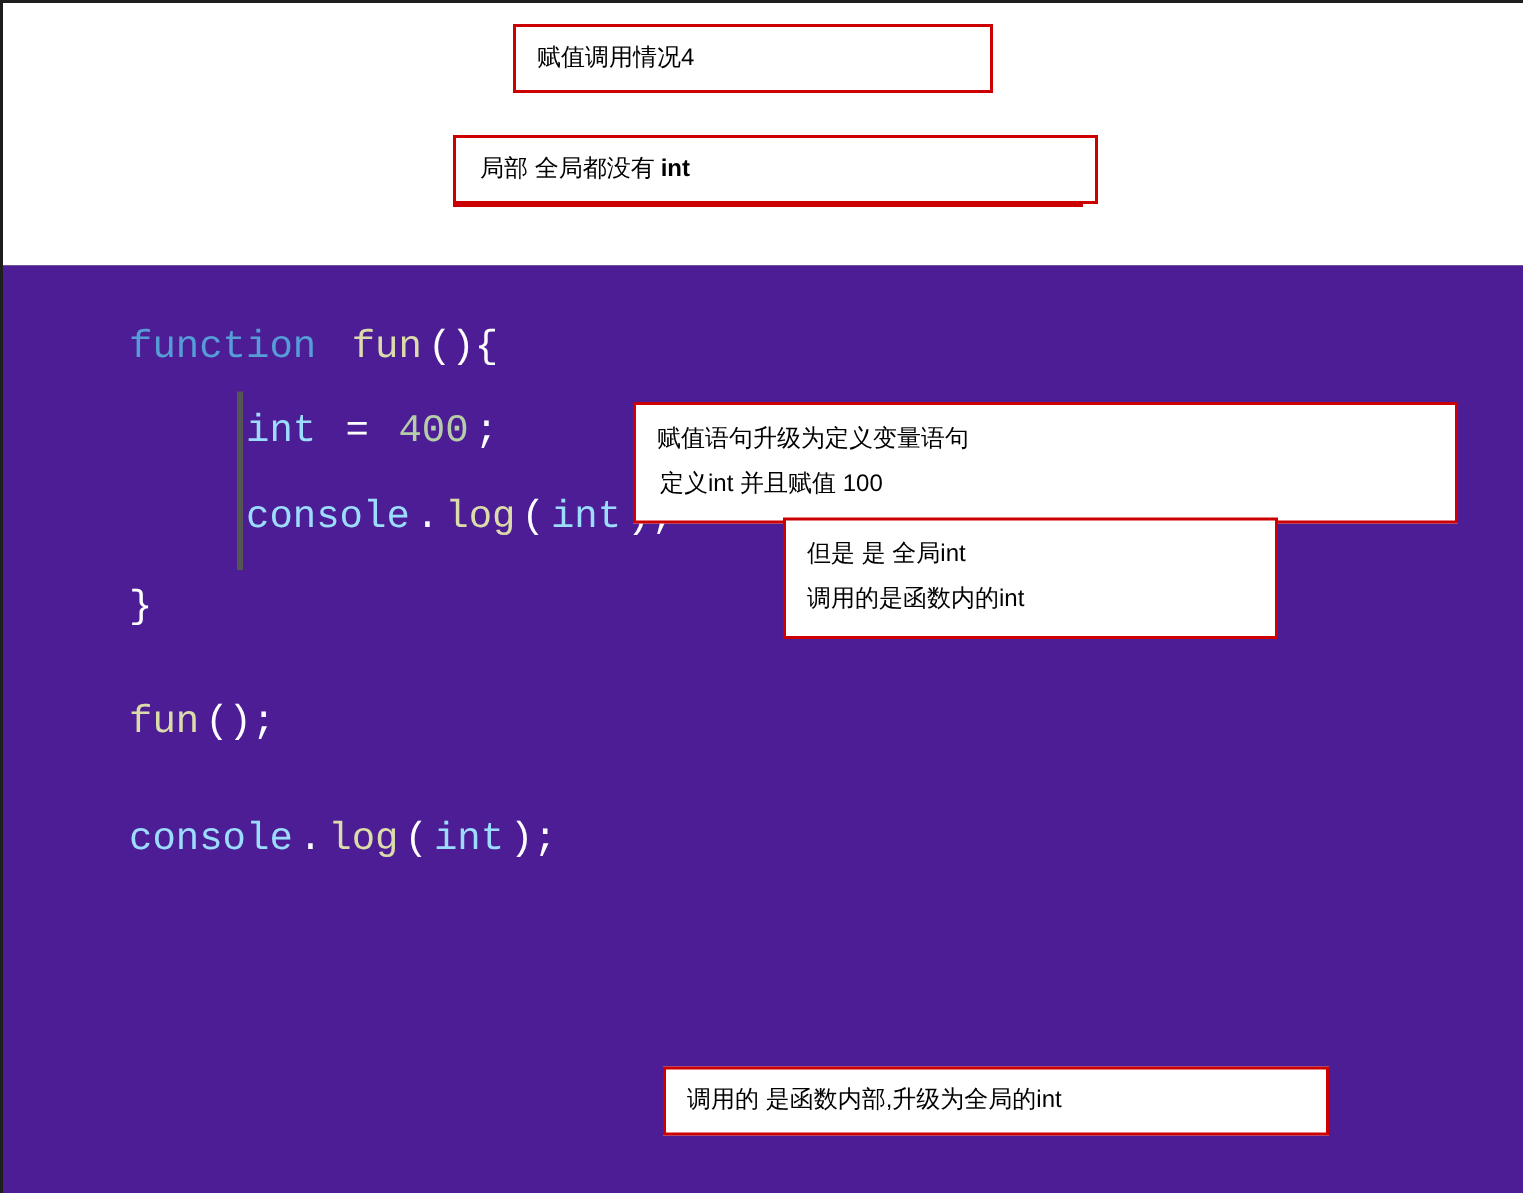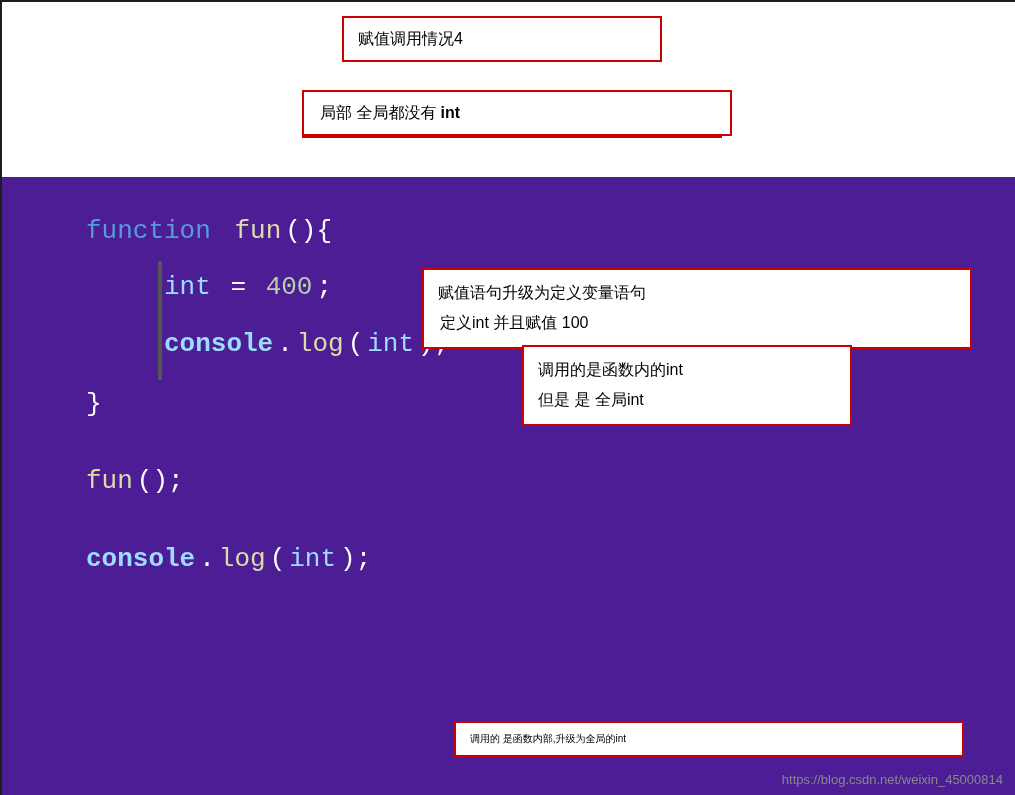--- a/index.html
+++ b/index.html
@@ -51,21 +51,20 @@
     .kw-int {
       color: #9cdcfe;
     }
 
     .kw-number {
       color: #b5cea8;
     }
 
     .kw-console {
       color: #9cdcfe;
-      font-weight: bold;
     }
 
     .kw-log {
       color: #dcdcaa;
     }
 
     .block-wrapper {
       position: relative;
       margin: 0;
     }
@@ -190,25 +189,24 @@
       <span class="kw-int">int</span>
       <span style="color:#fff;">);</span>
     </div>
 
     <div class="annotation-box" style="top: 44px; left: 420px; width: 550px; font-size:16px; line-height:1.65;margin-top:47px;">
       <div>赋值语句升级为定义变量语句</div>
       <div><span>定义int 并且赋值 100</span></div>
     </div>
 
     <div class="annotation-box" style="top: 168px; left: 520px; width: 330px; font-size:16px; line-height:1.65;">
+      <div>但是 是 全局int</div>
       <div>调用的是函数内的int</div>
-      <div>但是 是 全局int</div>
-    </div>
-
-    <div class="annotation-box" style="bottom: 40px; left: 440px; width: 510px; font-size:10px;margin-left:12px;">
+    </div>
+
+    <div class="annotation-box" style="bottom: 40px; left: 440px; width: 444px; font-size:16px;">
       <span>调用的 是函数内部,升级为全局的int</span>
     </div>
 
   </div>
 
-  <div class="watermark">https://blog.csdn.net/weixin_45000814</div>
 
 </div>
 
 </body></html>

